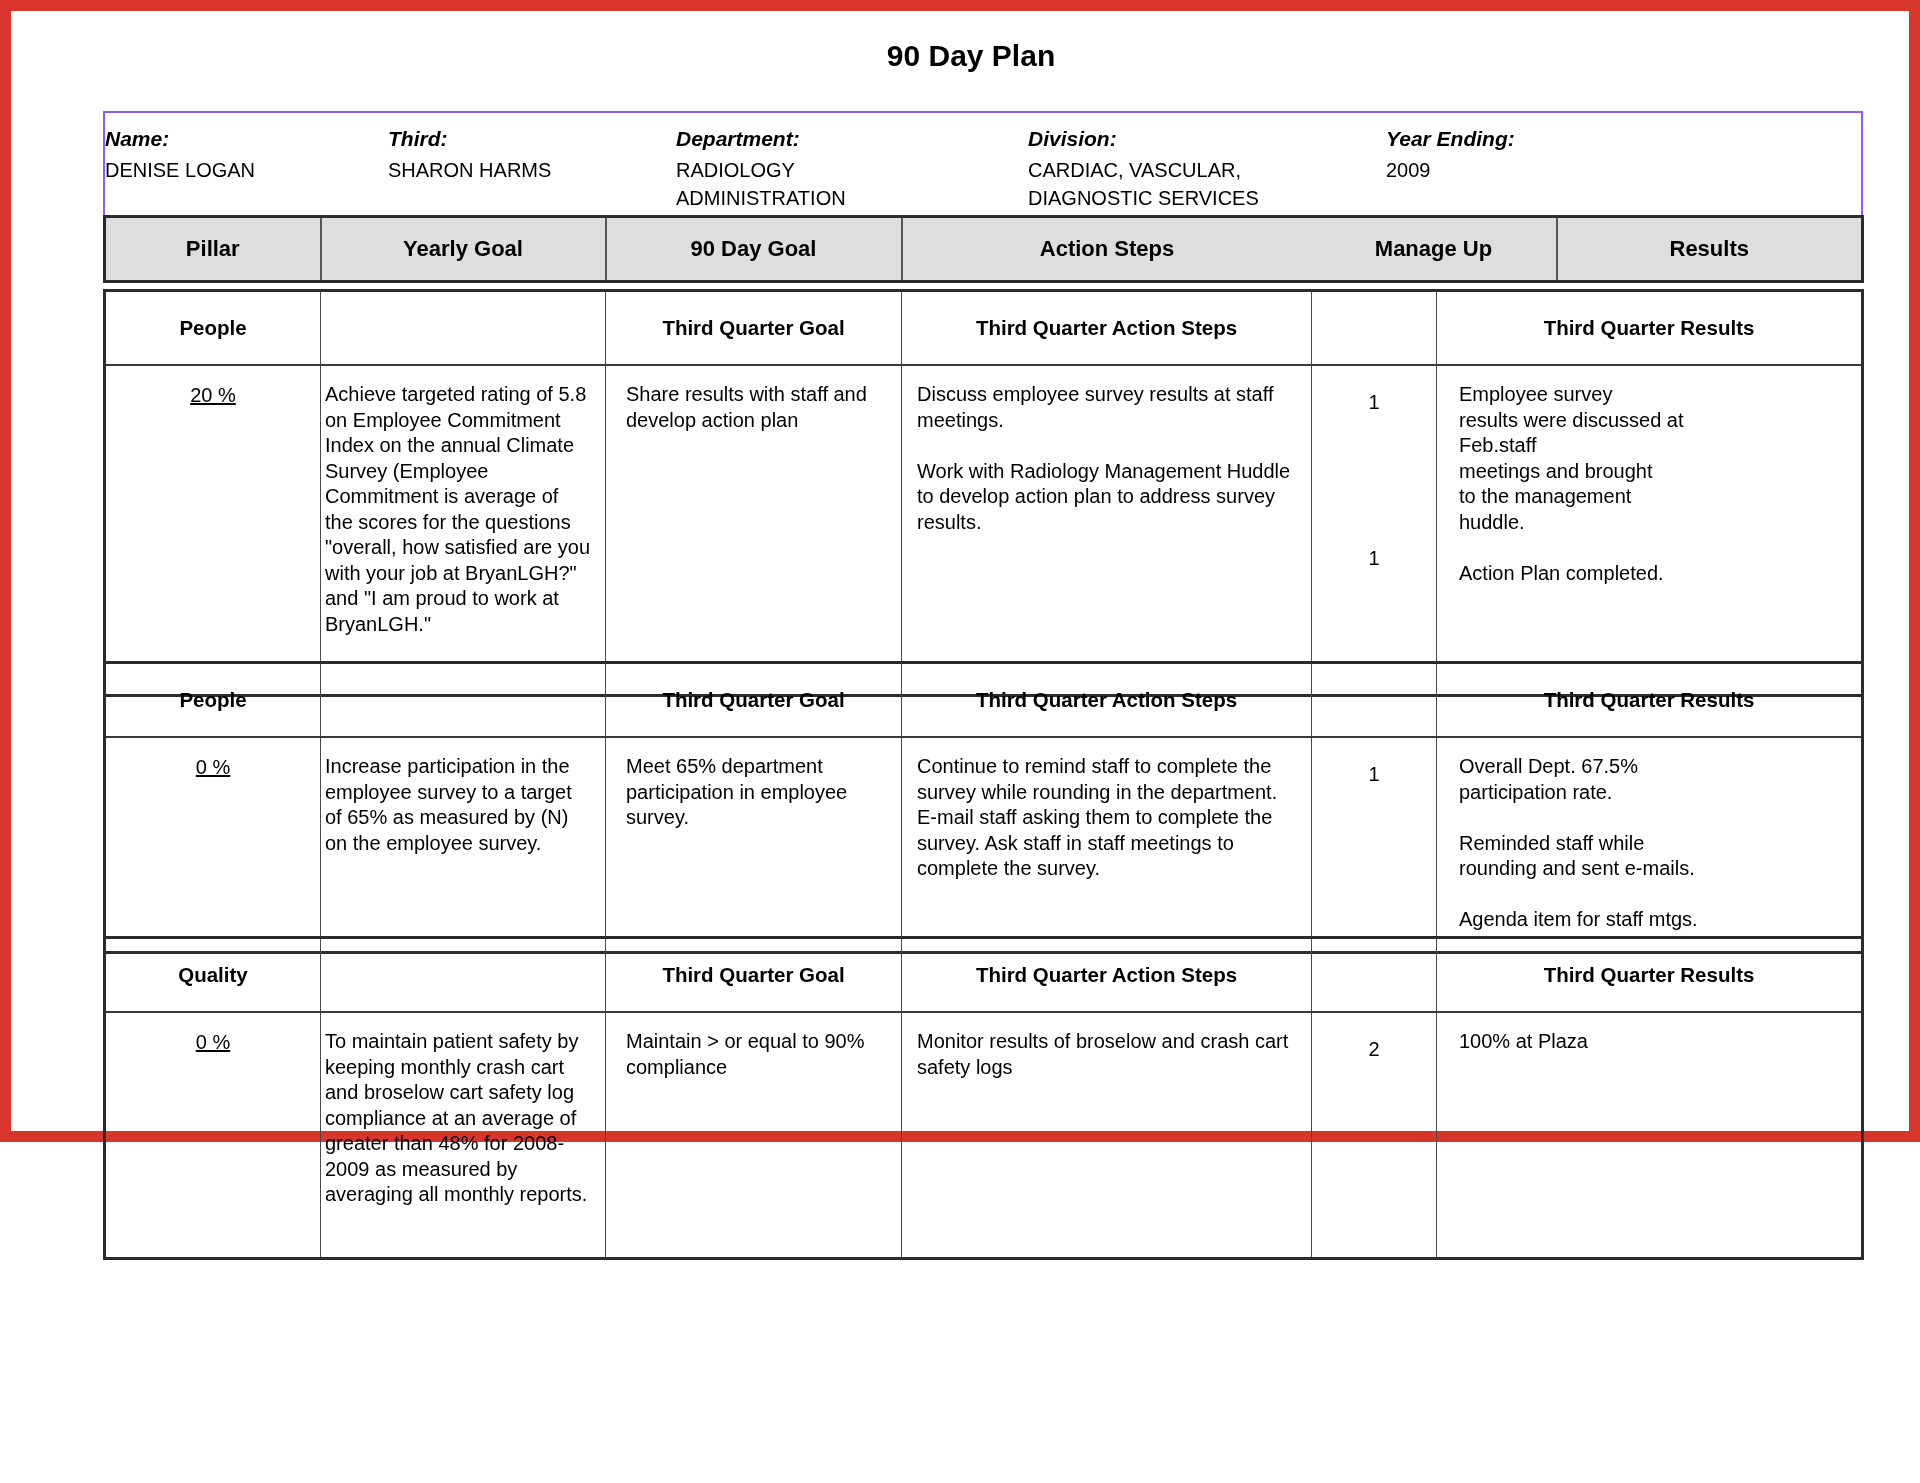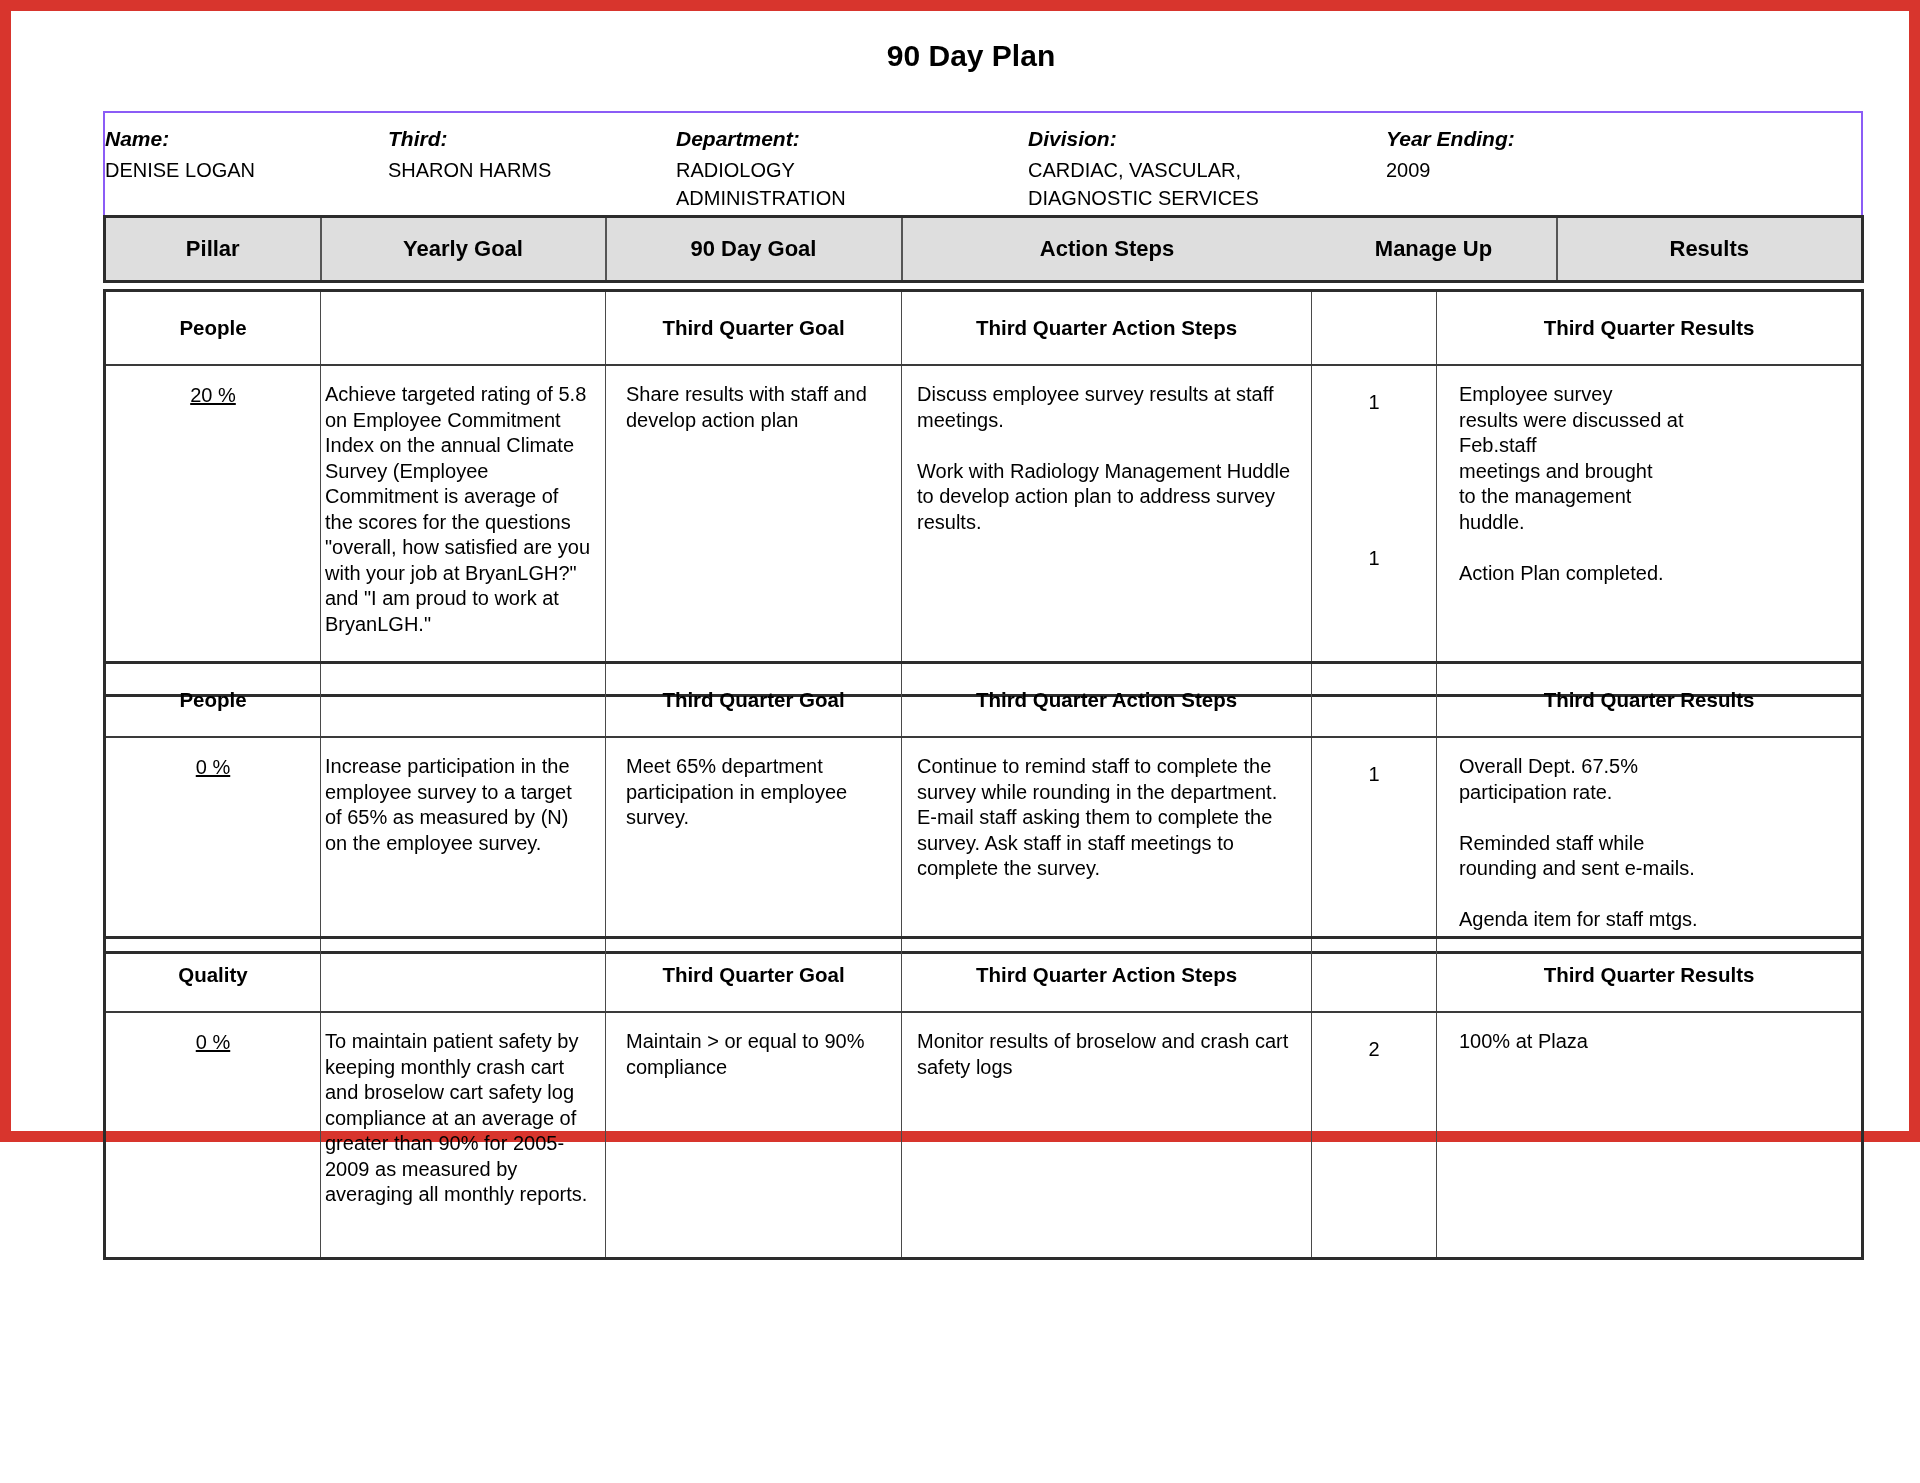--- a/index.html
+++ b/index.html
@@ -293,21 +293,21 @@
       <tr class="sub-row">
         <td class="c0 pillar-name">Quality</td>
         <td></td>
         <td>Third  Quarter Goal</td>
         <td>Third  Quarter Action Steps</td>
         <td></td>
         <td>Third  Quarter Results</td>
       </tr>
       <tr class="body-row" style="height:246px">
         <td class="c0 pct">0 %</td>
-        <td class="yg">To maintain patient safety by keeping monthly crash cart and broselow cart safety log compliance at an average of greater than 90% for 2005-2009 as measured by averaging all monthly reports.</td>
+        <td class="yg">To maintain patient safety by keeping monthly crash cart and broselow cart safety log compliance at an average of greater than 48% for 2008-2009 as measured by averaging all monthly reports.</td>
         <td class="goal">Maintain &gt; or equal to 90% compliance</td>
         <td class="acts">Monitor results of broselow and crash cart safety logs</td>
         <td class="mu">2</td>
         <td class="res">100% at Plaza</td>
       </tr>
       </tbody>
     </table>
 
   </div>
 </div>

